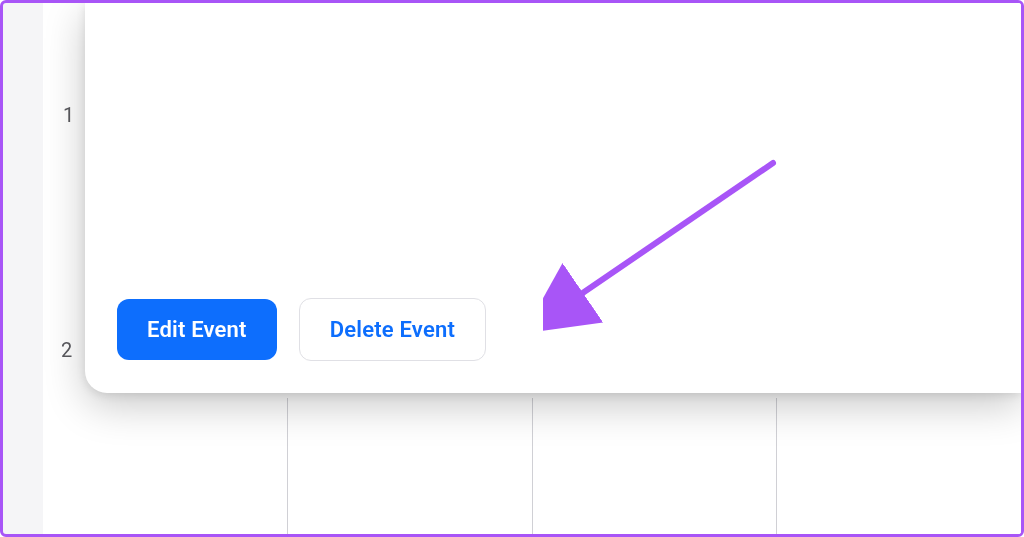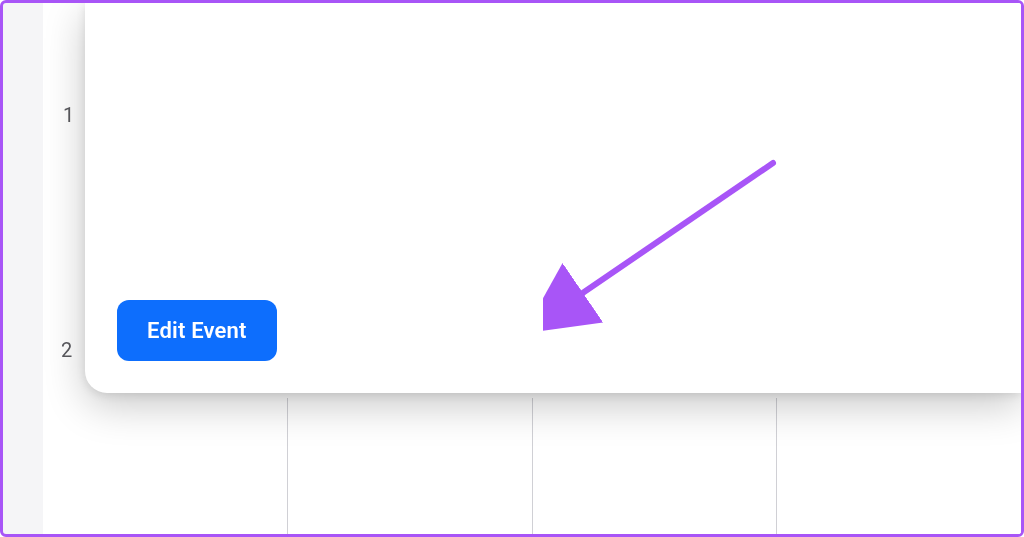--- a/index.html
+++ b/index.html
@@ -134,20 +134,21 @@
   <div class="calendar-grid">
     <div class="calendar-cell"></div>
     <div class="calendar-cell"></div>
     <div class="calendar-cell"></div>
     <div class="calendar-cell"></div>
   </div>
 
   <div class="modal">
     <div class="button-row">
       <button class="btn btn-primary">Edit Event</button>
+      <button class="btn btn-secondary">Delete Event</button>
     </div>
   </div>
 
   <svg class="annotation-arrow" style="position:absolute; left:540px; top:150px; width:250px; height:180px;" viewBox="0 0 250 180">
     <defs>
       <marker id="arrowhead" markerWidth="12" markerHeight="12" refX="3" refY="6" orient="auto">
         <polygon points="0 0, 12 6, 0 12" fill="#a855f7"></polygon>
       </marker>
     </defs>
     <line x1="230" y1="10" x2="25" y2="150" stroke="#a855f7" stroke-width="6" stroke-linecap="round" marker-end="url(#arrowhead)"></line>

